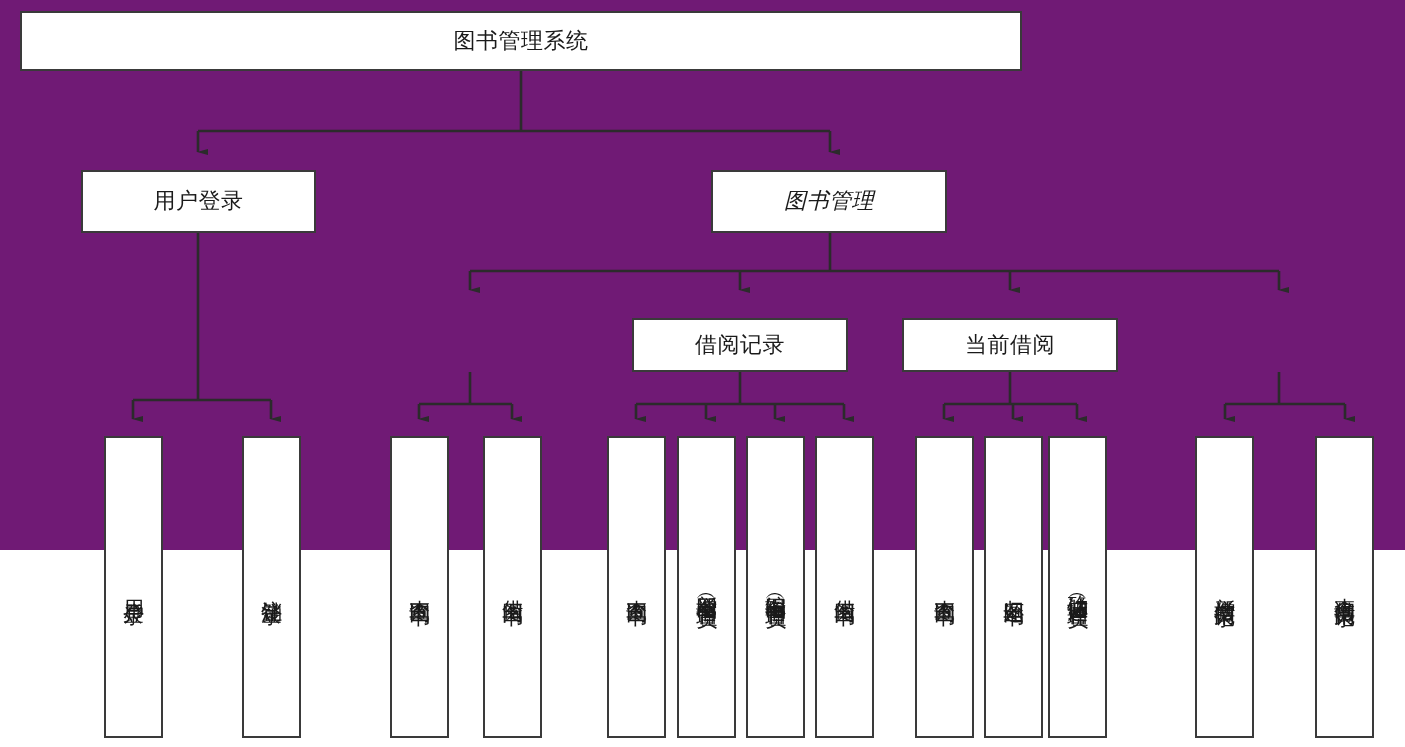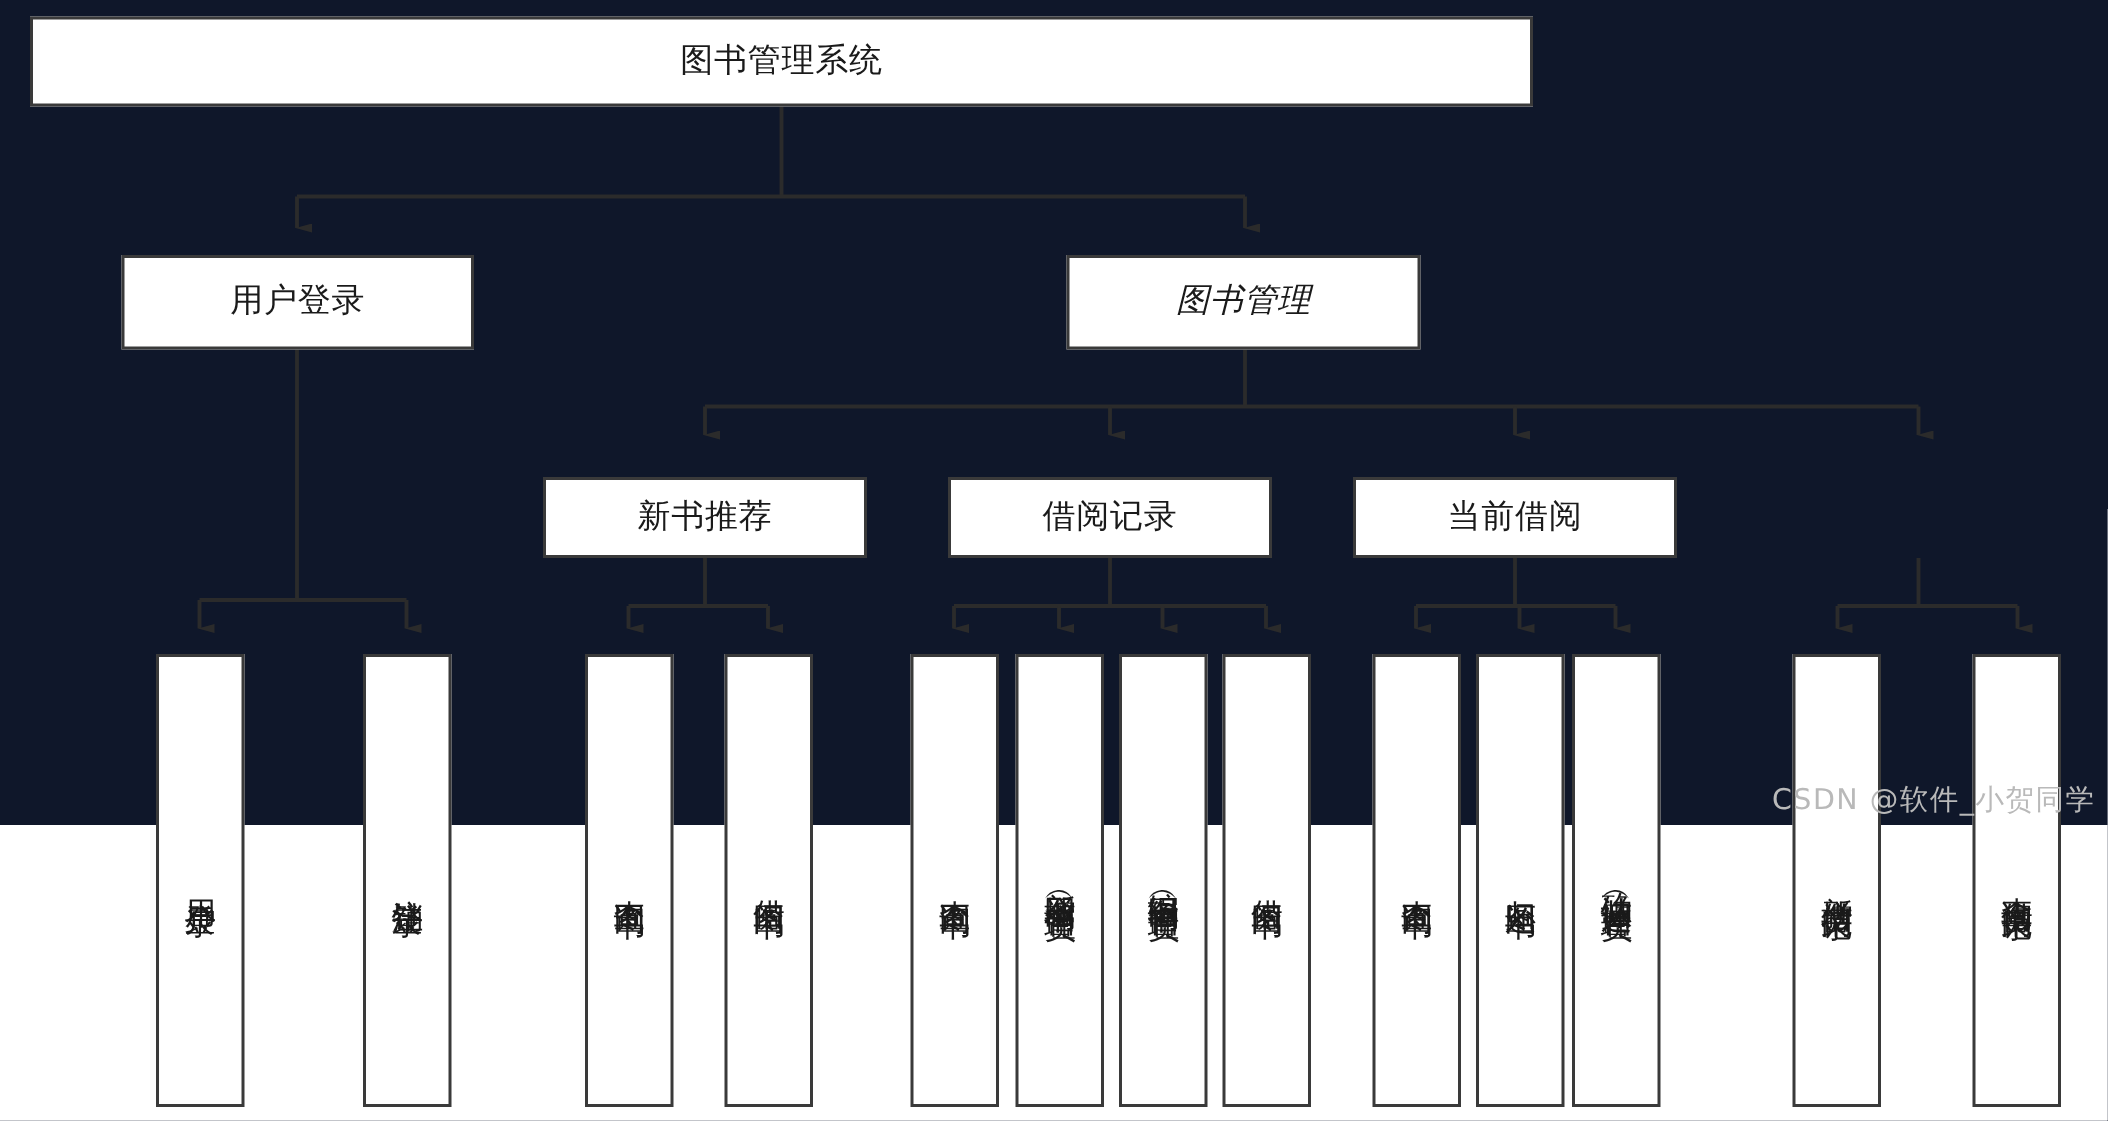--- a/index.html
+++ b/index.html
@@ -10,21 +10,21 @@
   body {
     width: 1405px;
     height: 747px;
     font-family: "DejaVu Sans", "Liberation Sans", sans-serif;
     overflow: hidden;
   }
   #diagram-root {
     position: relative;
     width: 1405px;
     height: 550px;
-    background: #0f172a;
+    background: #701a75;
   }
   svg#tree-svg {
     position: absolute;
     left: 0;
     top: 0;
     width: 1405px;
     height: 747px;
   }
   .node-box {
     position: absolute;
@@ -127,23 +127,20 @@
     <span>图书管理系统</span>
   </div>
 
   <div class="node-box node-horizontal" style="left:81px; top:170px; width:235px; height:63px;">
     <span>用户登录</span>
   </div>
   <div class="node-box node-horizontal" style="left:711px; top:170px; width:236px; height:63px;font-style:italic;">
     <span>图书管理</span>
   </div>
 
-  <div class="node-box node-horizontal" style="left:362px; top:318px; width:216px; height:54px;">
-    <span>新书推荐</span>
-  </div>
   <div class="node-box node-horizontal" style="left:632px; top:318px; width:216px; height:54px;">
     <span>借阅记录</span>
   </div>
   <div class="node-box node-horizontal" style="left:902px; top:318px; width:216px; height:54px;">
     <span>当前借阅</span>
   </div>
 
   <div class="node-box node-vertical" style="left:104px; top:436px; width:59px; height:302px;">
     <span>用户登录</span>
   </div>
@@ -181,15 +178,14 @@
     <span>确认归还（管理员）</span>
   </div>
 
   <div class="node-box node-vertical" style="left:1195px; top:436px; width:59px; height:302px;">
     <span>新增借阅记录</span>
   </div>
   <div class="node-box node-vertical" style="left:1315px; top:436px; width:59px; height:302px;">
     <span>查询借阅记录</span>
   </div>
 
-  <div class="watermark">CSDN @软件_小贺同学</div>
 
 </div>
 
 </body></html>

